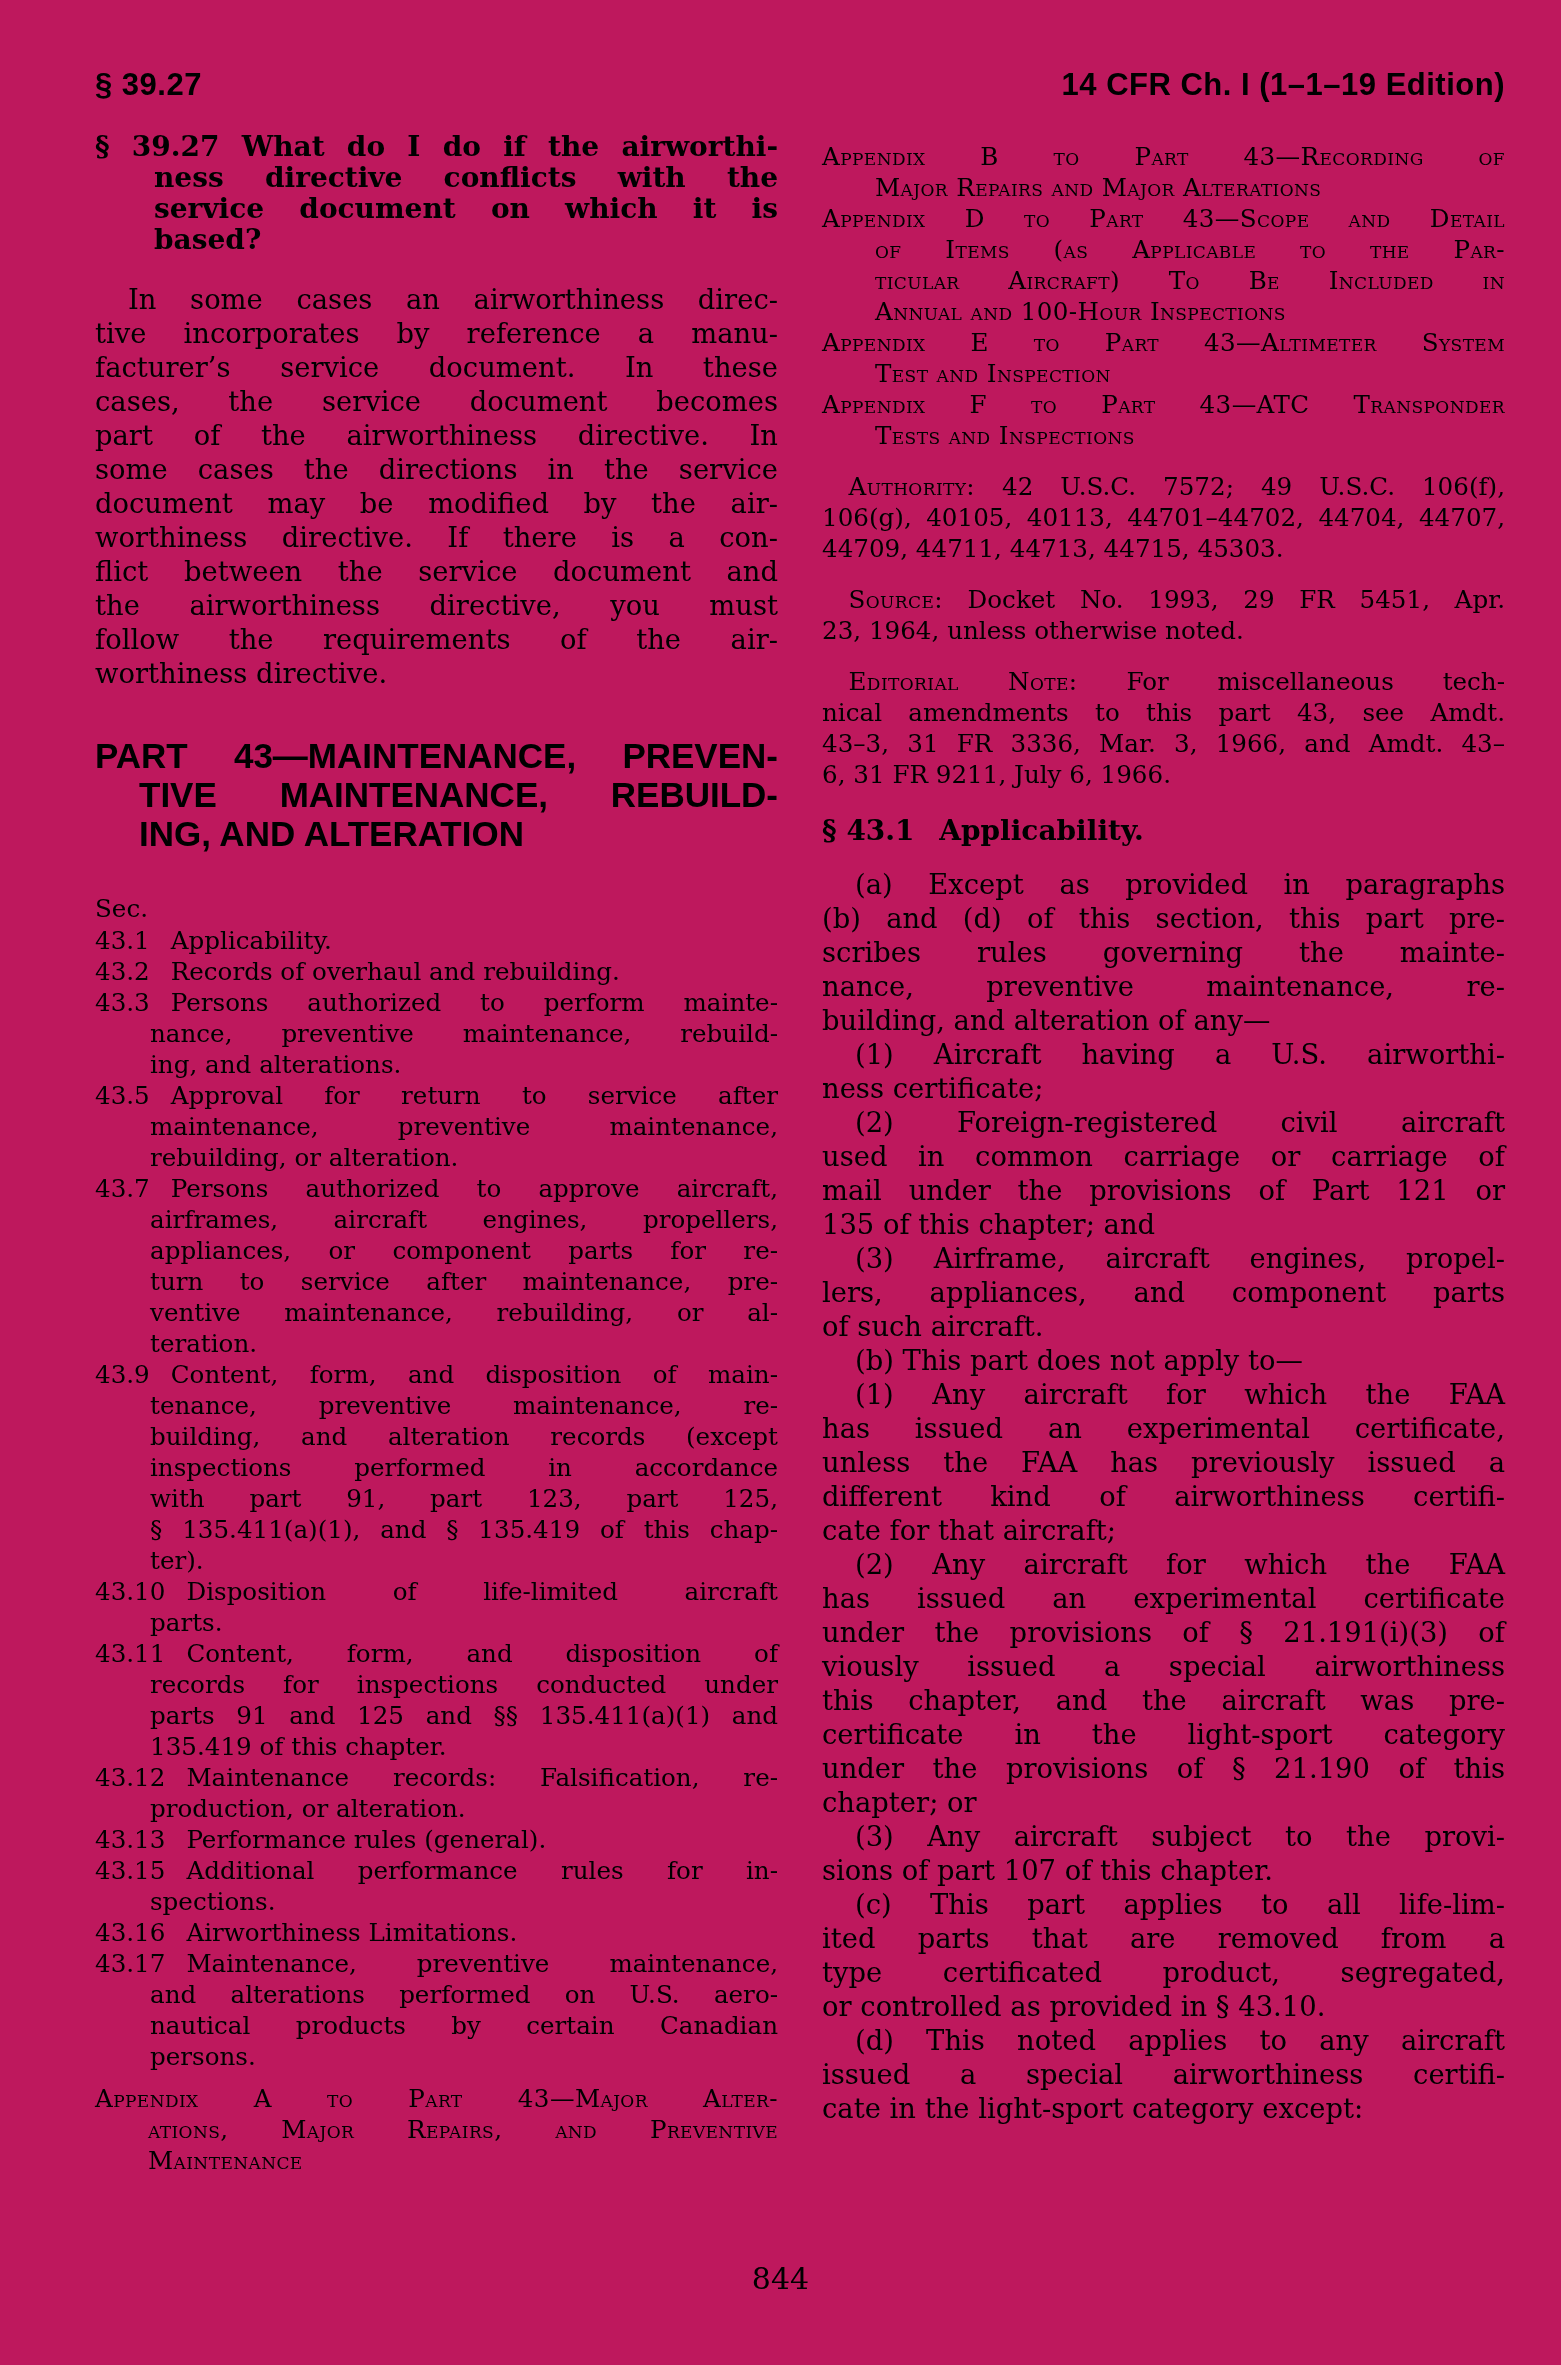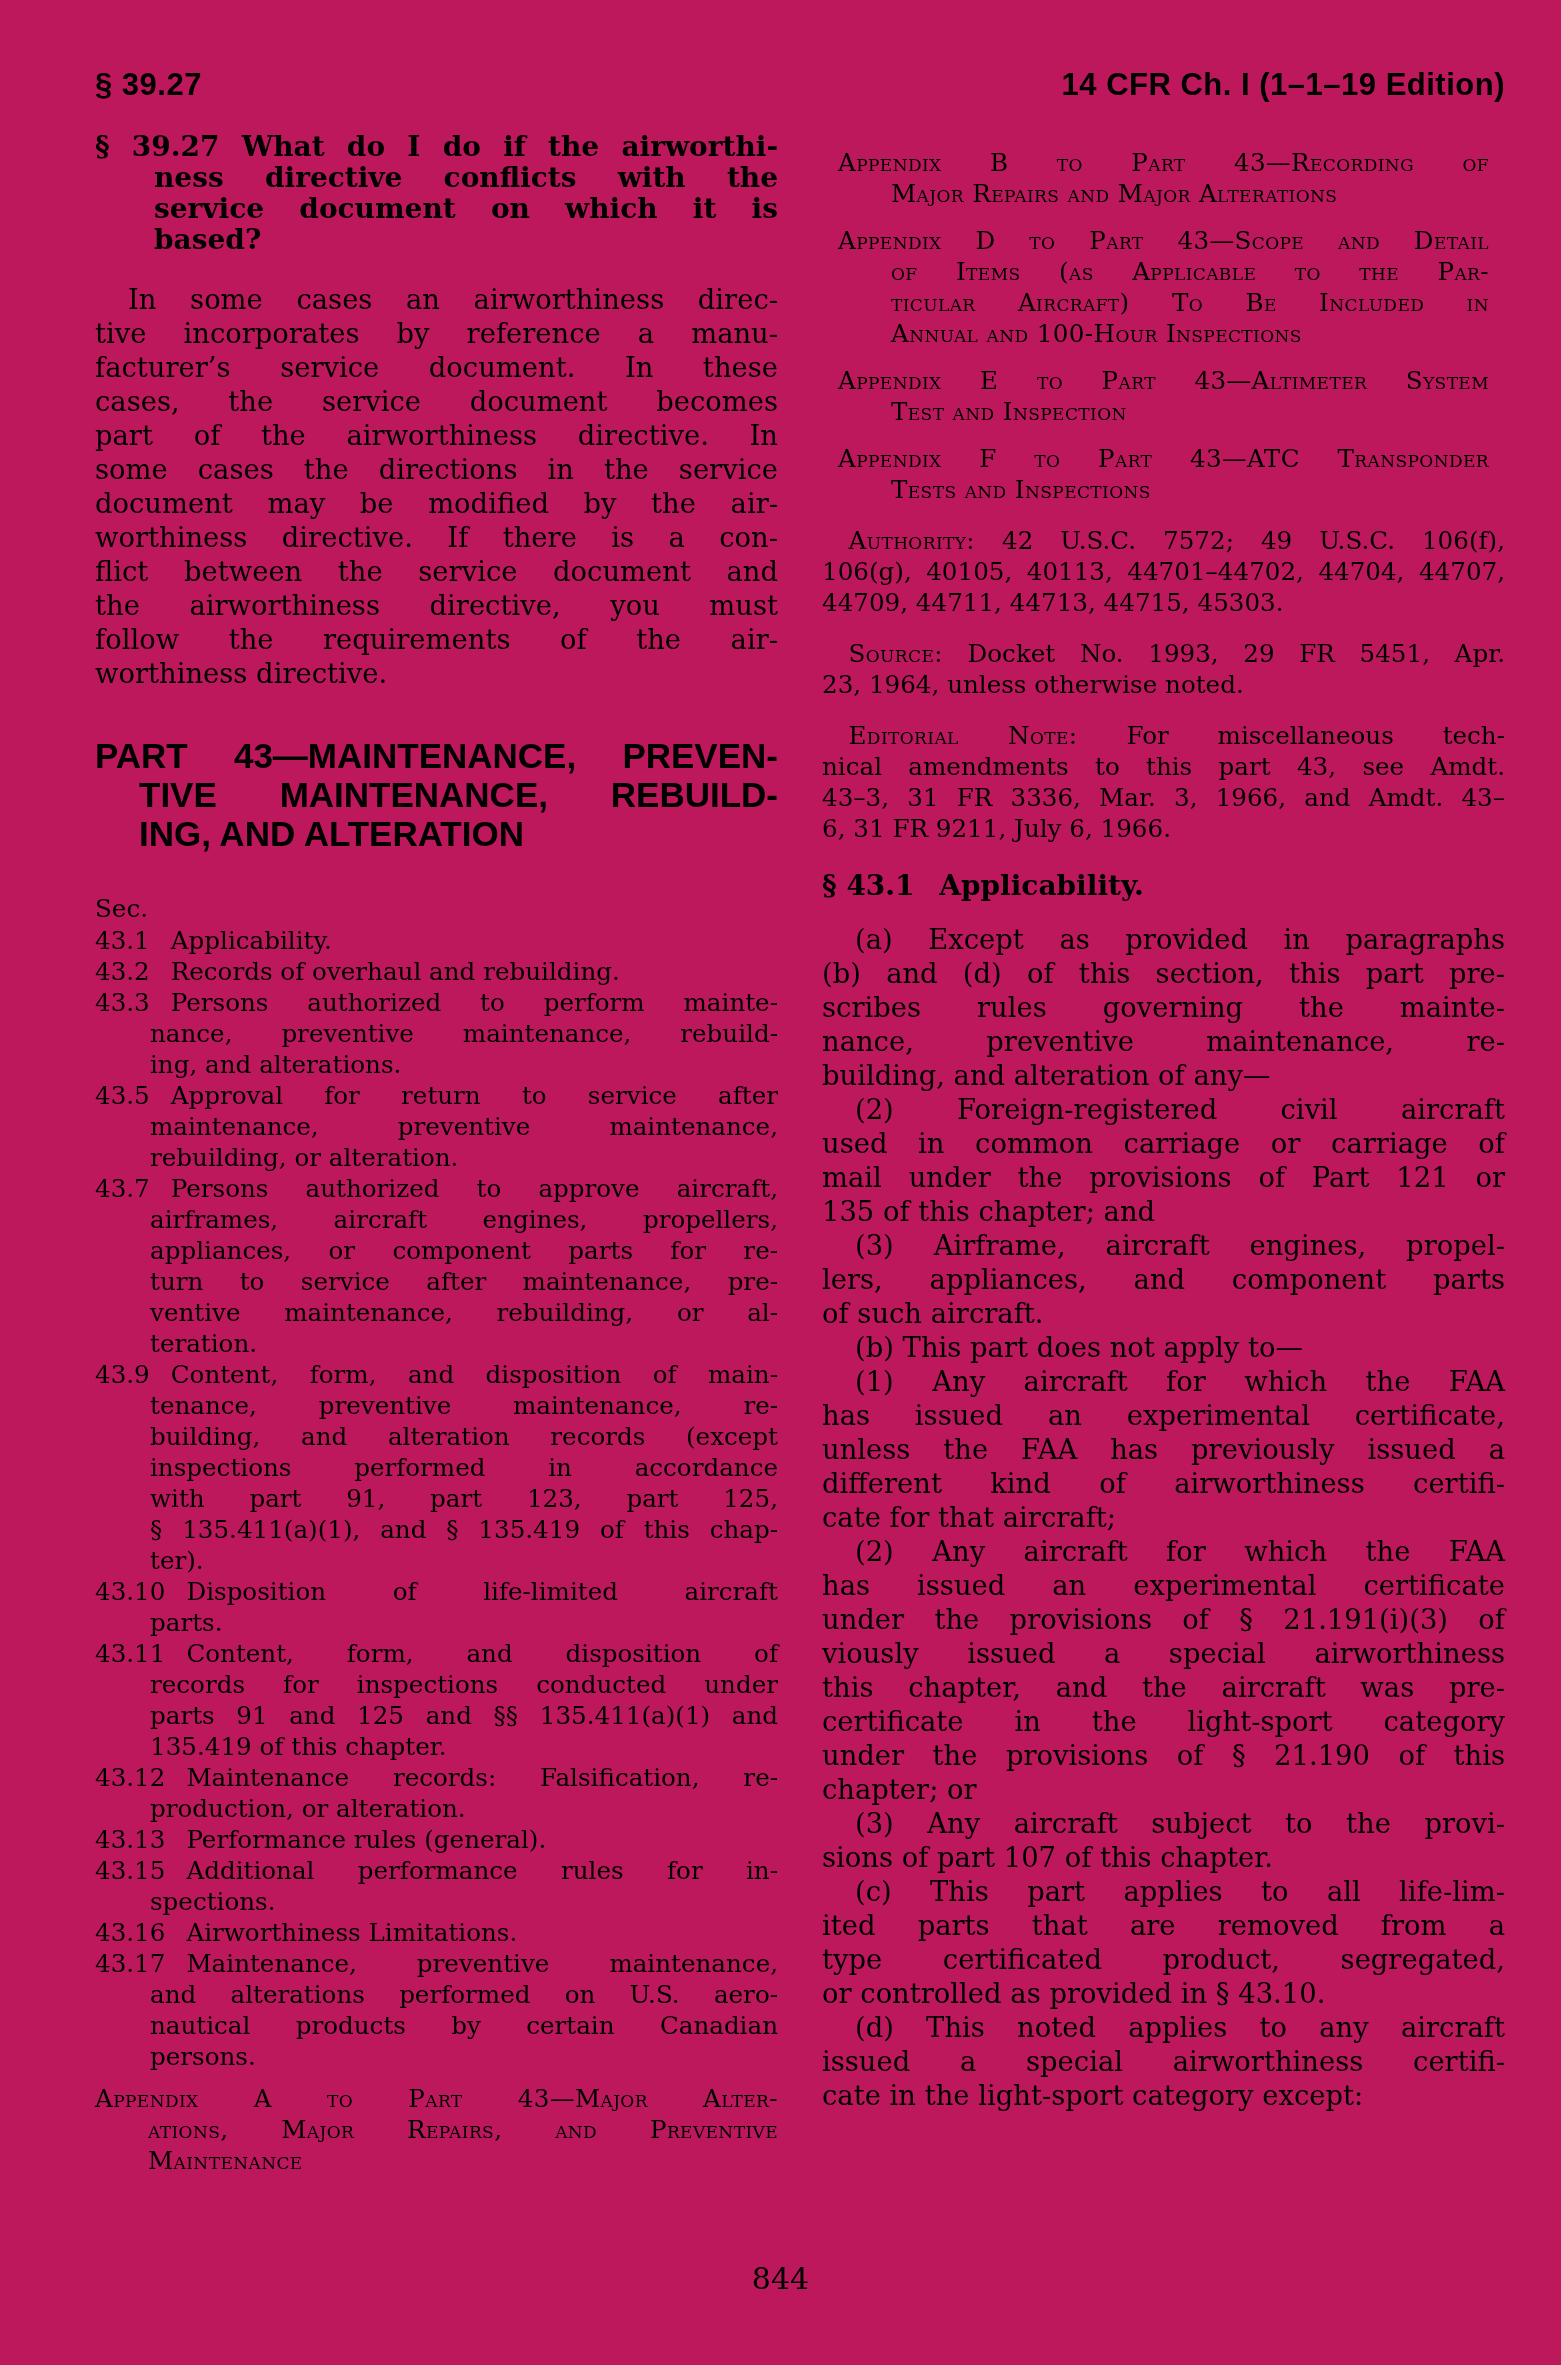--- a/index.html
+++ b/index.html
@@ -55,21 +55,21 @@
   .sec-label { margin-top: 42px; font-size: 24.6px; line-height: 28px; }
   .toc { margin-top: 1.9px; font-size: 24.6px; line-height: 31px; }
   .toc-entry .ln:not(.ln-first) { padding-left: 55px; }
   .toc-gap { display: inline-block; width: 21px; }
 
   
   .appendix { font-size: 24.6px; line-height: 31px; font-variant: small-caps; letter-spacing: 0.4px; }
   .appendix .ln:not(.ln-first) { padding-left: 53px; }
   .appendix-a { margin-top: 11.4px; }
   .appendix-list { margin-top: 9.5px; }
-  .appendix-list .appendix { margin: 16px; }
+  .appendix-list .appendix { margin: 0; }
 
   
   .note { margin-top: 20px; font-size: 24.6px; line-height: 31px; }
   .note .note-first { text-indent: 26.5px; }
   .sc { font-variant: small-caps; letter-spacing: 0.4px; }
 
   
   .sec-heading-line {
     margin-top: 25.6px; font-weight: bold; font-size: 28px; line-height: 32px;
   }
@@ -238,20 +238,24 @@
       </div>
       <div class="body-blocks">
           <div class="para">
             <div class="ln ln-first">(a) Except as provided in paragraphs</div>
             <div class="ln">(b) and (d) of this section, this part pre-</div>
             <div class="ln">scribes rules governing the mainte-</div>
             <div class="ln">nance, preventive maintenance, re-</div>
             <div class="ln ln-last">building, and alteration of any—</div>
           </div>
           <div class="para">
+            <div class="ln ln-first">(1) Aircraft having a U.S. airworthi-</div>
+            <div class="ln ln-last">ness certificate;</div>
+          </div>
+          <div class="para">
             <div class="ln ln-first">(2) Foreign-registered civil aircraft</div>
             <div class="ln">used in common carriage or carriage of</div>
             <div class="ln">mail under the provisions of Part 121 or</div>
             <div class="ln ln-last">135 of this chapter; and</div>
           </div>
           <div class="para">
             <div class="ln ln-first">(3) Airframe, aircraft engines, propel-</div>
             <div class="ln">lers, appliances, and component parts</div>
             <div class="ln ln-last">of such aircraft.</div>
           </div>

